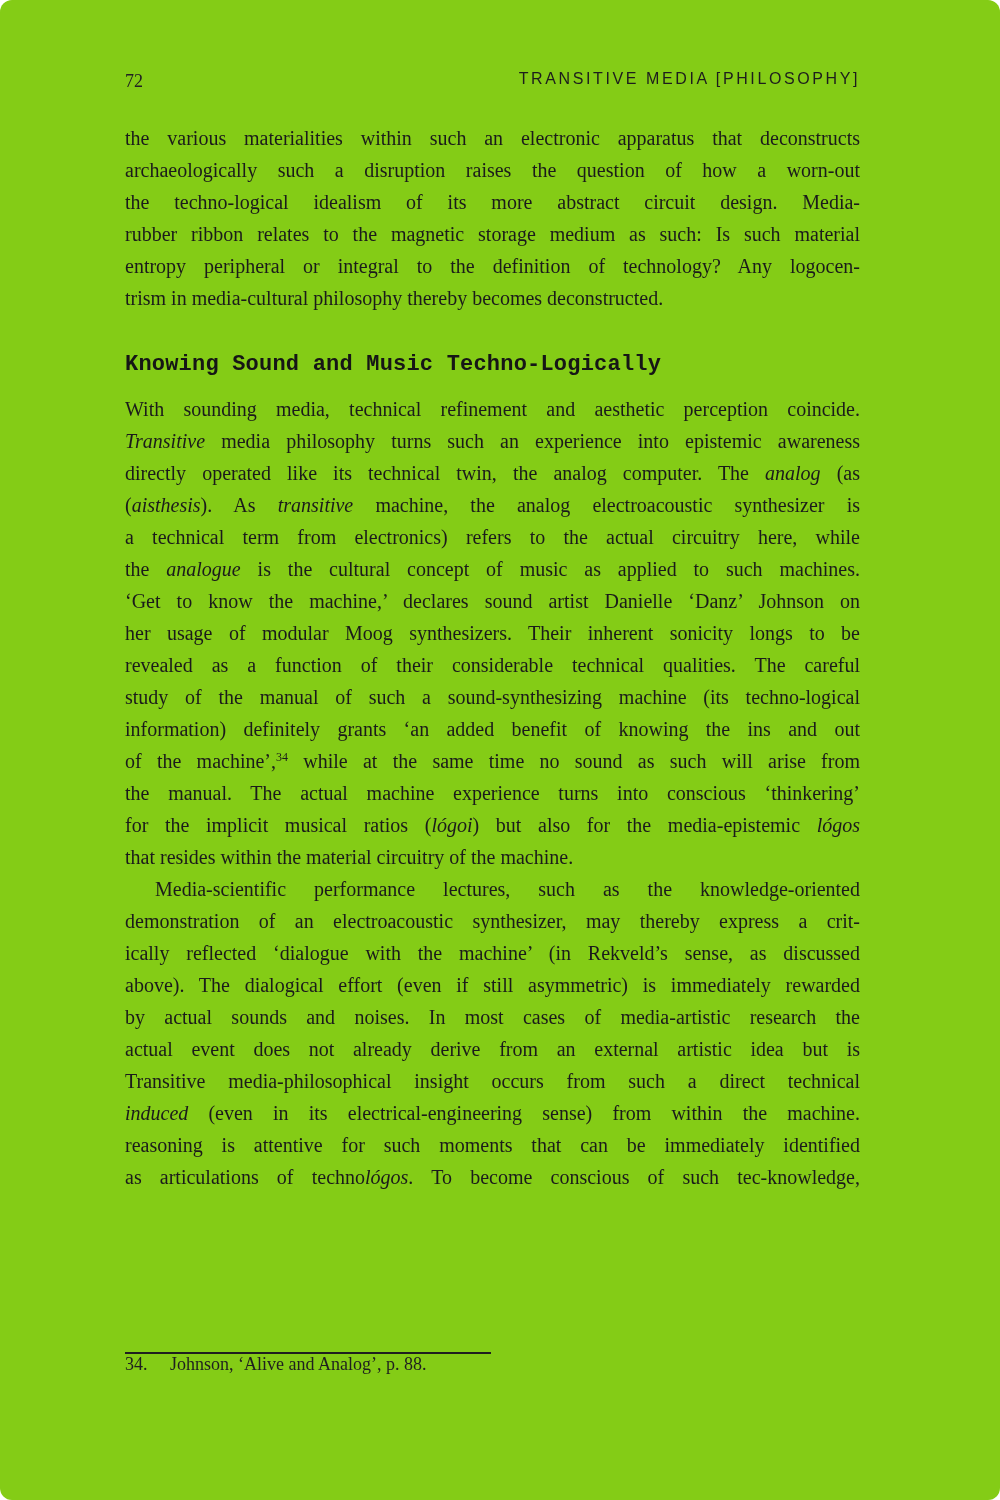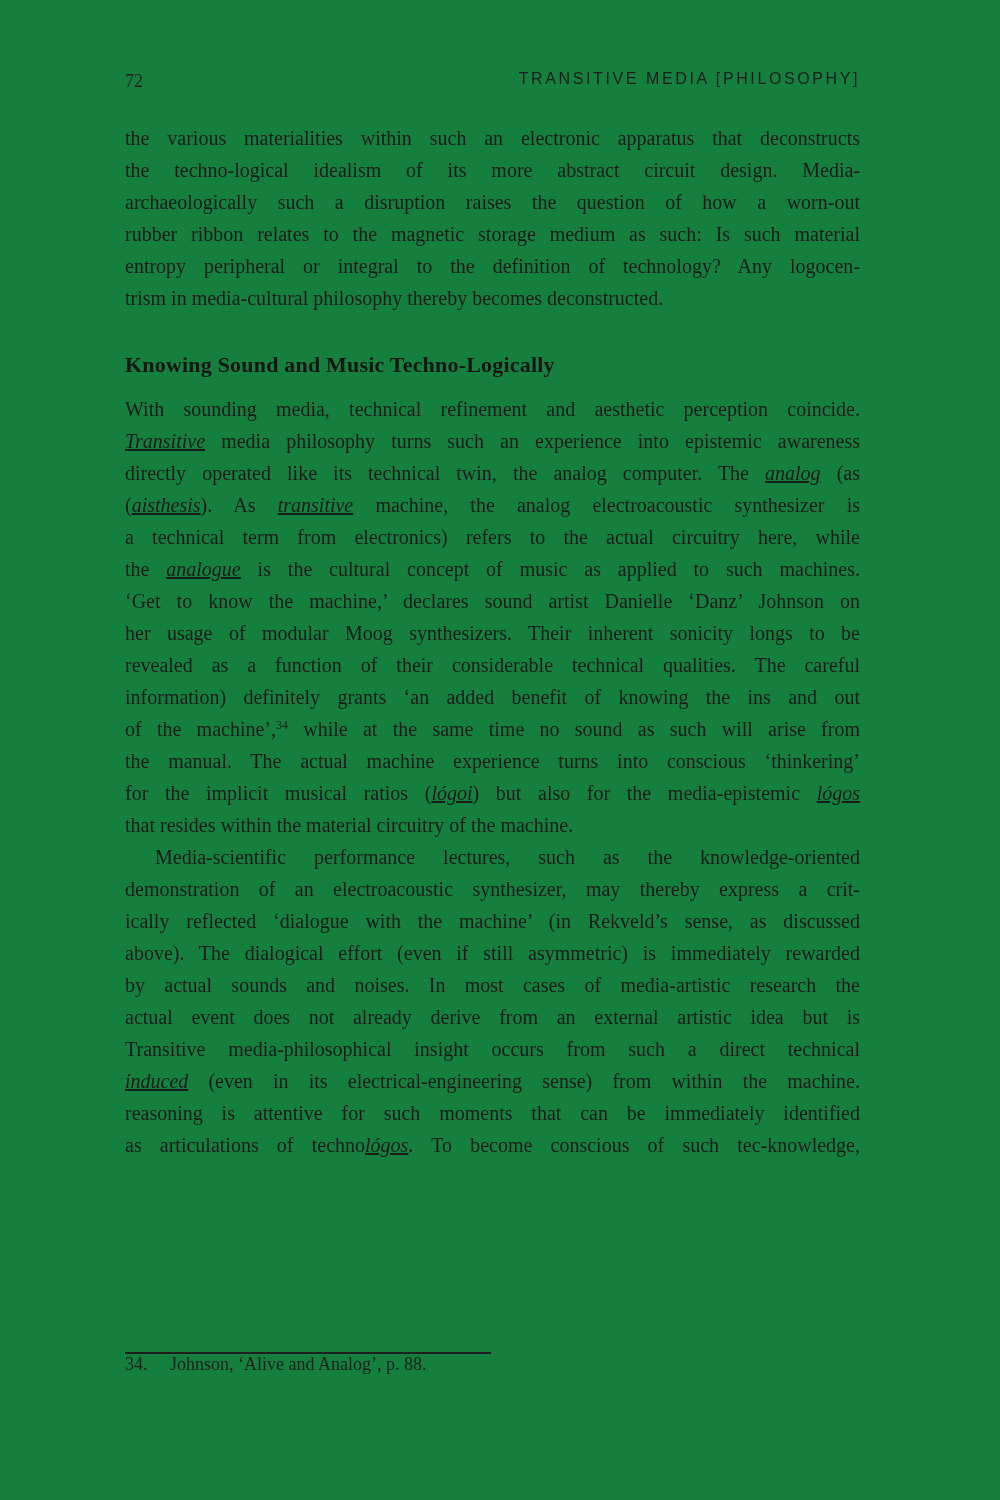--- a/index.html
+++ b/index.html
@@ -8,21 +8,22 @@
     height: 1500px;
     background: #ffffff;
     position: relative;
     overflow: hidden;
     font-family: "Liberation Serif", "DejaVu Serif", serif;
     color: #1b1b1b;
   }
   .page {
     position: absolute;
     inset: 0;
-    background: #15803d;
+    background: #84cc16;
+    border-radius: 12px;
   }
   
   .running-head {
     position: absolute;
     top: 70px;
     left: 125px;
     width: 735px;
     height: 24px;
   }
   .pagenum {
@@ -55,30 +56,30 @@
     text-align: justify;
     text-align-last: justify;
     height: 32px;
     white-space: normal;
   }
   .line.last {
     text-align: right;
     text-align-last: left;
   }
   .line.indent { padding-left: 30px; }
-  .it { font-style: italic; text-decoration: underline; }
+  .it { font-style: italic; }
   .sup {
     font-size: 12px;
     line-height: 0;
     position: relative;
     top: -7px;
     letter-spacing: 0;
   }
   .section-heading {
-    font-family: Liberation Serif, serif;
+    font-family: Liberation Mono, monospace;
     font-size: 22px;
     font-weight: 700;
     color: #161616;
     letter-spacing: 0.2px;
     line-height: 32px;
     margin: 35px 0 12px 0;
   }
   
   .footnote-area {
     position: absolute;
@@ -106,37 +107,38 @@
 <div class="page">
 
   <header class="running-head">
     <span class="pagenum">72</span>
     <span class="running-title">TRANSITIVE MEDIA [PHILOSOPHY]</span>
   </header>
 
   <main class="body-text">
       <div class="para">
         <div class="line">the various materialities within such an electronic apparatus that deconstructs</div>
+        <div class="line">archaeologically such a disruption raises the question of how a worn-out</div>
         <div class="line">the techno-logical idealism of its more abstract circuit design. Media-</div>
-        <div class="line">archaeologically such a disruption raises the question of how a worn-out</div>
         <div class="line">rubber ribbon relates to the magnetic storage medium as such: Is such material</div>
         <div class="line">entropy peripheral or integral to the definition of technology? Any logocen-</div>
         <div class="line last">trism in media-cultural philosophy thereby becomes deconstructed.</div>
       </div>
       <h2 class="section-heading">Knowing Sound and Music Techno-Logically</h2>
       <div class="para">
         <div class="line">With sounding media, technical refinement and aesthetic perception coincide.</div>
         <div class="line"><span class="it">Transitive</span> media philosophy turns such an experience into epistemic awareness</div>
         <div class="line">directly operated like its technical twin, the analog computer. The <span class="it">analog</span> (as</div>
         <div class="line">(<span class="it">aisthesis</span>). As <span class="it">transitive</span> machine, the analog electroacoustic synthesizer is</div>
         <div class="line">a technical term from electronics) refers to the actual circuitry here, while</div>
         <div class="line">the <span class="it">analogue</span> is the cultural concept of music as applied to such machines.</div>
         <div class="line">‘Get to know the machine,’ declares sound artist Danielle ‘Danz’ Johnson on</div>
         <div class="line">her usage of modular Moog synthesizers. Their inherent sonicity longs to be</div>
         <div class="line">revealed as a function of their considerable technical qualities. The careful</div>
+        <div class="line">study of the manual of such a sound-synthesizing machine (its techno-logical</div>
         <div class="line">information) definitely grants ‘an added benefit of knowing the ins and out</div>
         <div class="line">of the machine’,<span class="sup">34</span> while at the same time no sound as such will arise from</div>
         <div class="line">the manual. The actual machine experience turns into conscious ‘thinkering’</div>
         <div class="line">for the implicit musical ratios (<span class="it">lógoi</span>) but also for the media-epistemic <span class="it">lógos</span></div>
         <div class="line last">that resides within the material circuitry of the machine.</div>
       </div>
       <div class="para">
         <div class="line indent">Media-scientific performance lectures, such as the knowledge-oriented</div>
         <div class="line">demonstration of an electroacoustic synthesizer, may thereby express a crit-</div>
         <div class="line">ically reflected ‘dialogue with the machine’ (in Rekveld’s sense, as discussed</div>

